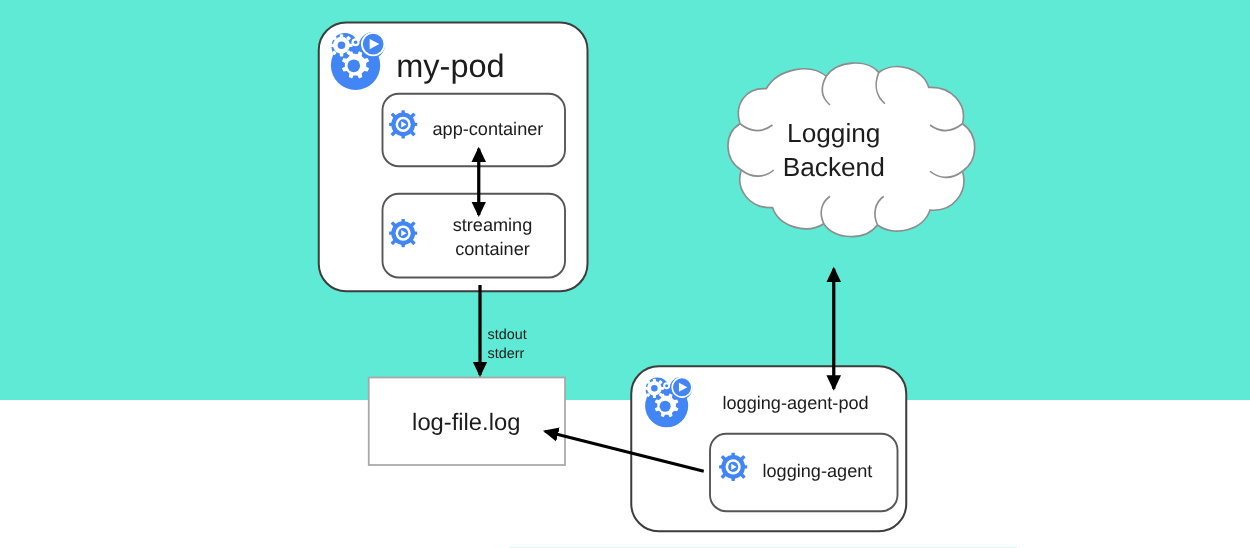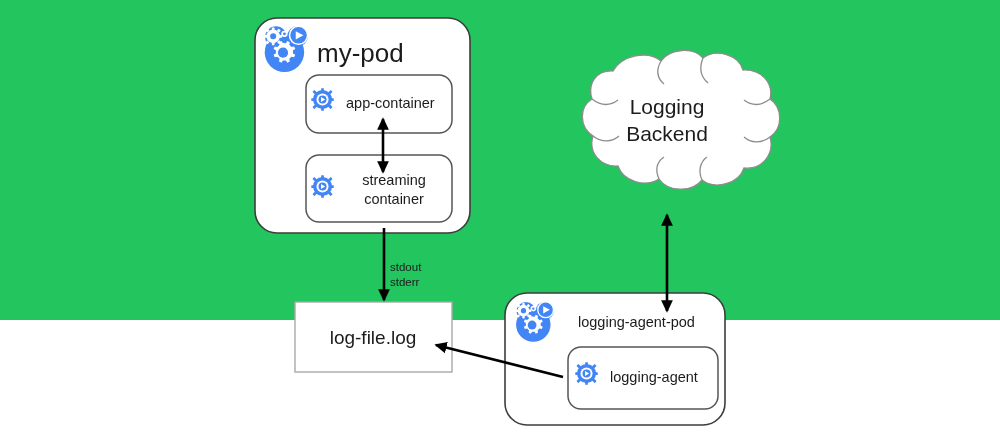--- a/index.html
+++ b/index.html
@@ -10,21 +10,21 @@
   body {
     width: 1000px;
     height: 438px;
     overflow: hidden;
     font-family: "Liberation Sans", sans-serif;
   }
   #diagram-root {
     position: relative;
     width: 1000px;
     height: 320px;
-    background: #22c55e;
+    background: #5eead4;
   }
   svg.canvas {
     position: absolute;
     top: 0;
     left: 0;
     width: 1000px;
     height: 438px;
     display: block;
   }
   .node-box {

